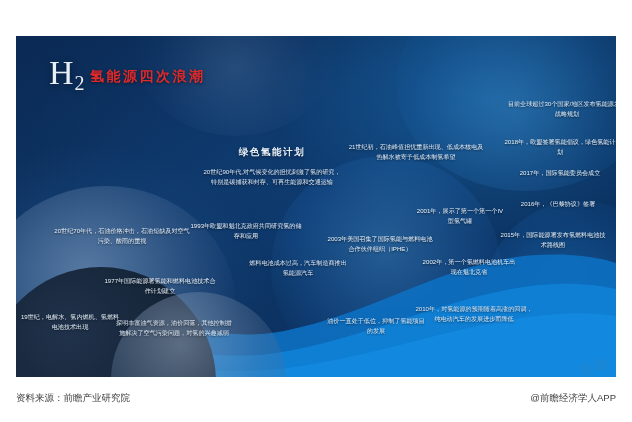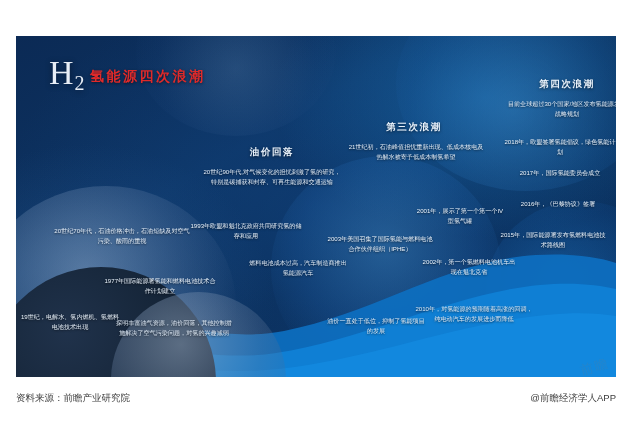--- a/index.html
+++ b/index.html
@@ -186,27 +186,25 @@
     <div id="sphere-mid"></div>
 
     <div id="h2-logo">
       <span>H</span><span class="sub">2</span>
     </div>
 
     <div id="headline">氢能源四次浪潮</div>
 
     <div class="wave-desc" style="left:36px; top:190px; width:140px;">20世纪70年代，石油价格冲击，石油短缺及对空气污染、酸雨的重视</div>
 
-    <div class="wave-title" style="left:196px; top:110px; width:120px;">油价回落</div>
+    <div class="wave-title" style="left:196px; top:110px; width:120px;">绿色氢能计划</div>
     <div class="wave-desc" style="left:186px; top:131px; width:140px;">20世纪90年代,对气候变化的担忧刺激了氢的研究，特别是碳捕获和封存、可再生能源和交通运输</div>
 
-    <div class="wave-title" style="left:338px; top:85px; width:120px;">第三次浪潮</div>
     <div class="wave-desc" style="left:330px; top:106px; width:140px;">21世纪初，石油峰值担忧重新出现、低成本核电及热解水被寄予低成本制氢希望</div>
 
-    <div class="wave-title" style="left:496px; top:42px; width:110px;">第四次浪潮</div>
     <div class="wave-desc" style="left:490px; top:63px; width:122px;">目前全球超过30个国家/地区发布氢能源发展战略规划</div>
 
     <div class="event" style="left:2px; top:276px; width:104px;">19世纪，电解水、氢内燃机、氢燃料电池技术出现</div>
 
     <div class="event" style="left:88px; top:240px; width:112px;">1977年国际能源署氢能和燃料电池技术合作计划建立</div>
 
     <div class="event" style="left:174px; top:185px; width:112px;">1993年欧盟和魁北克政府共同研究氢的储存和应用</div>
 
     <div class="event" style="left:310px; top:198px; width:108px;">2003年美国召集了国际氢能与燃料电池合作伙伴组织（IPHE）</div>
 

